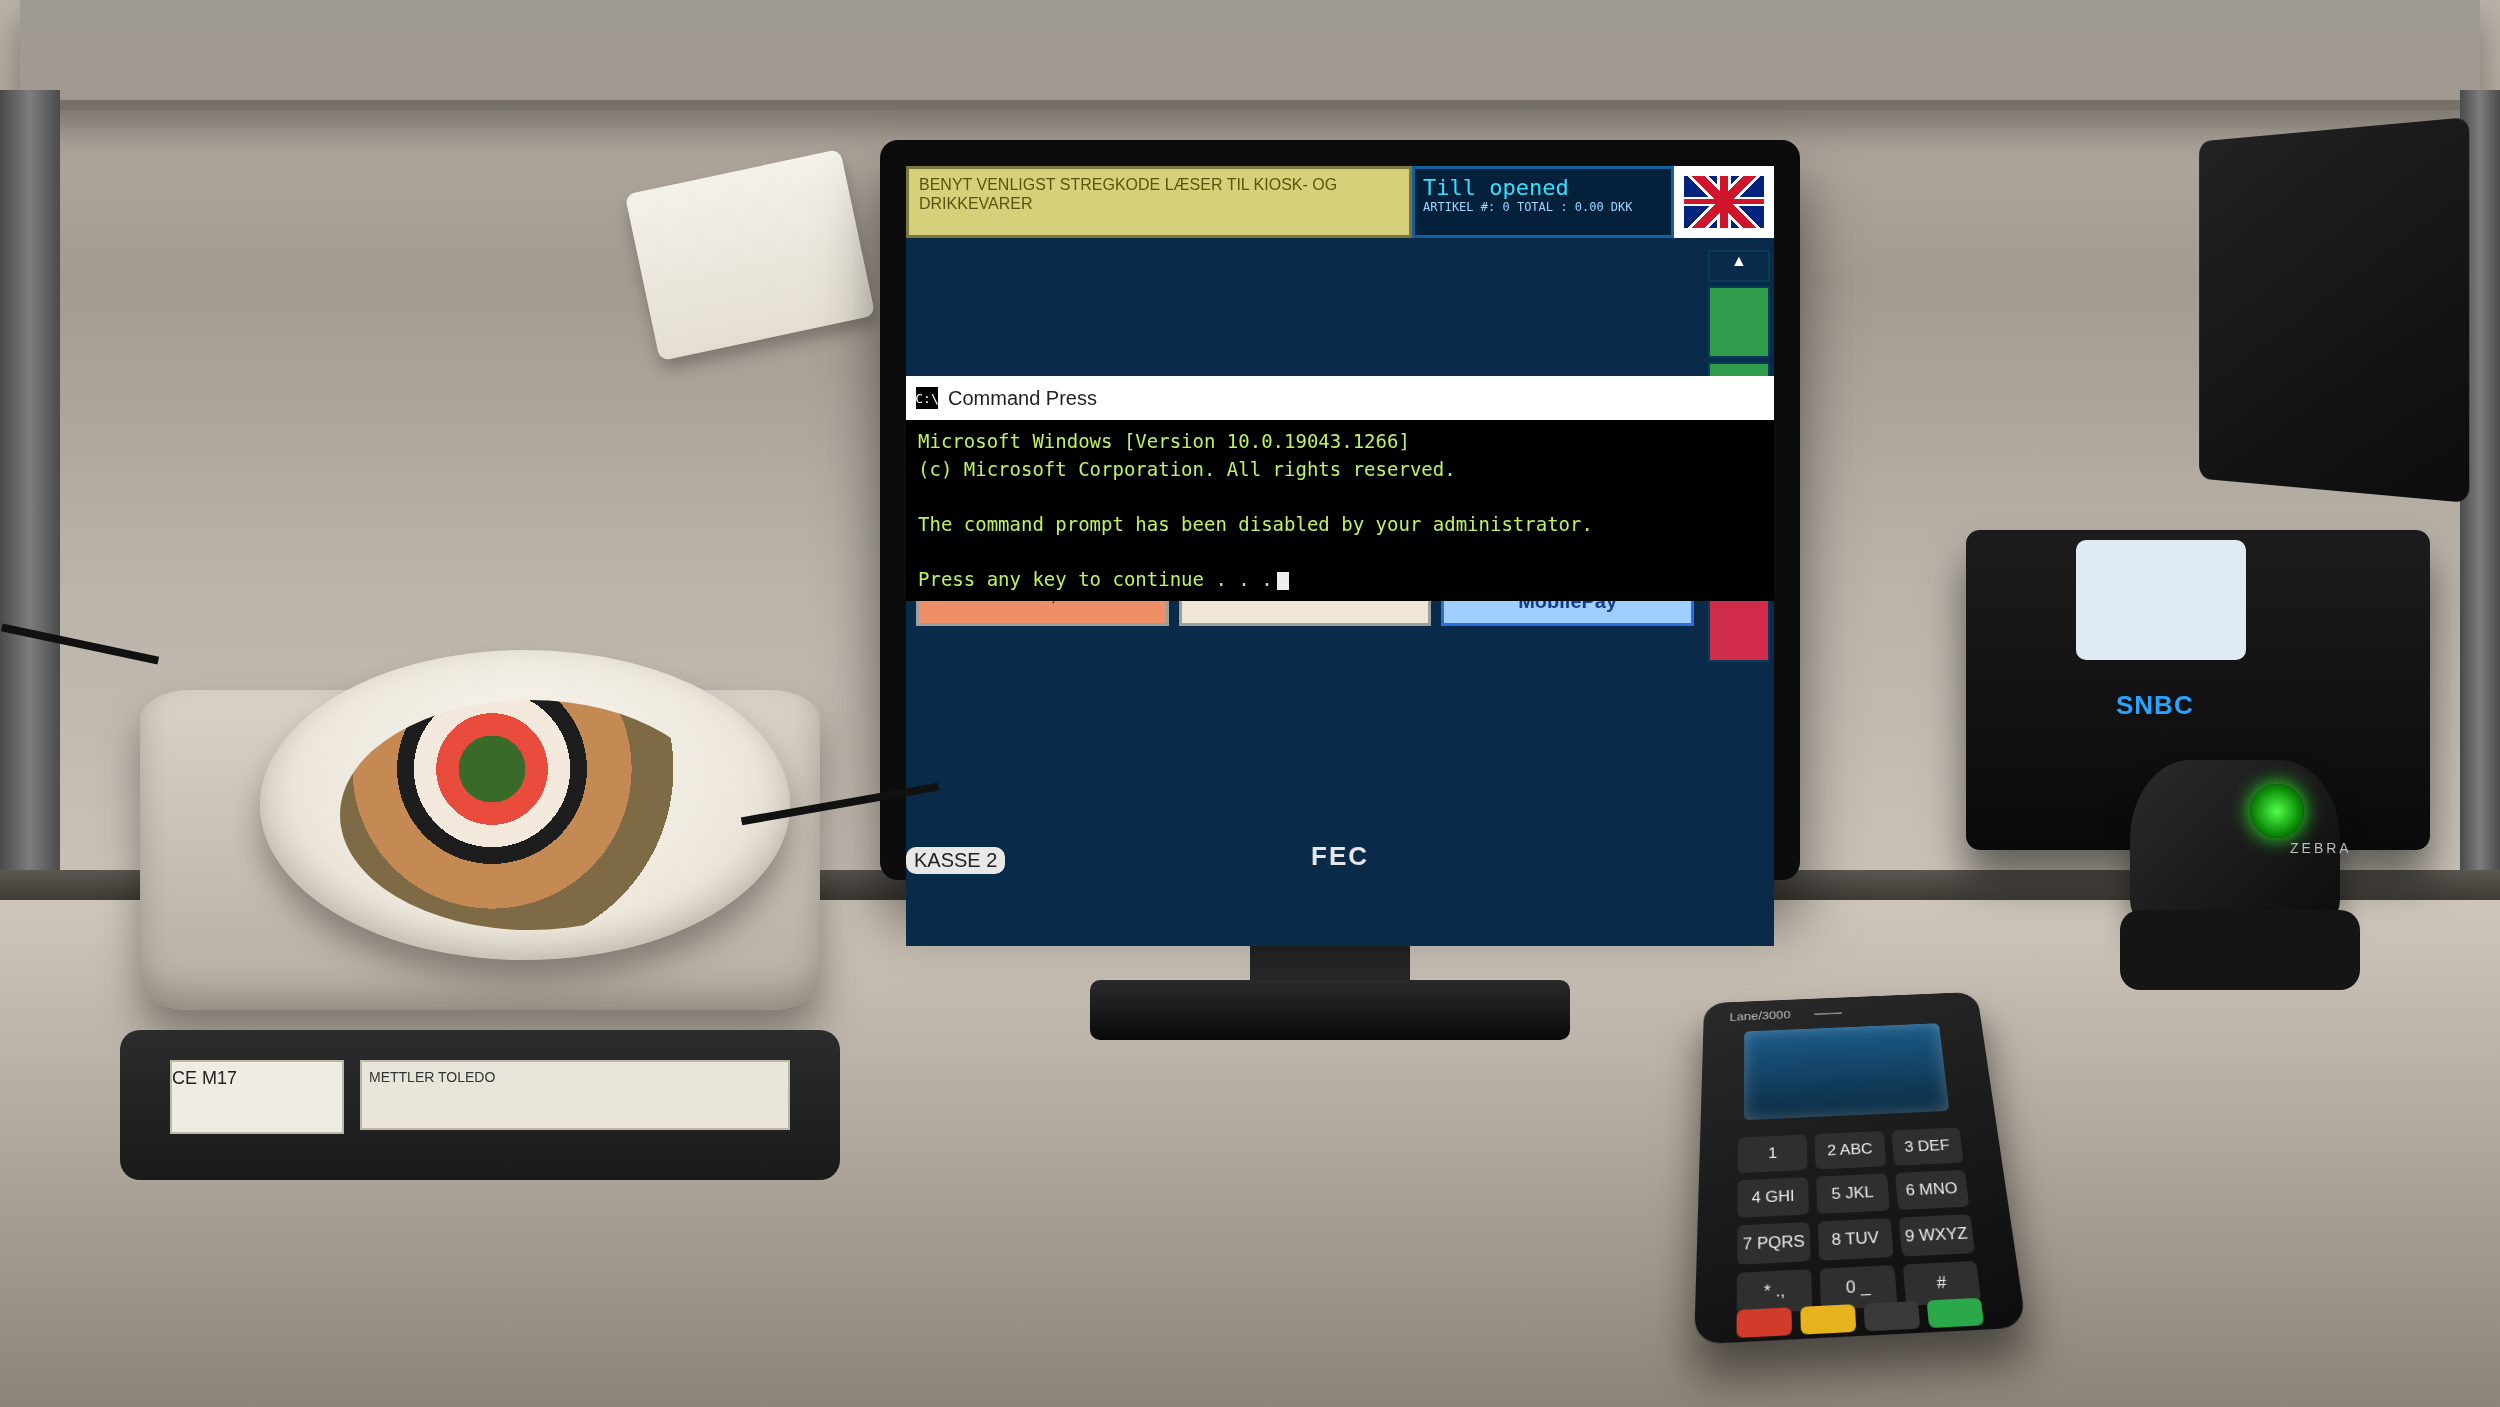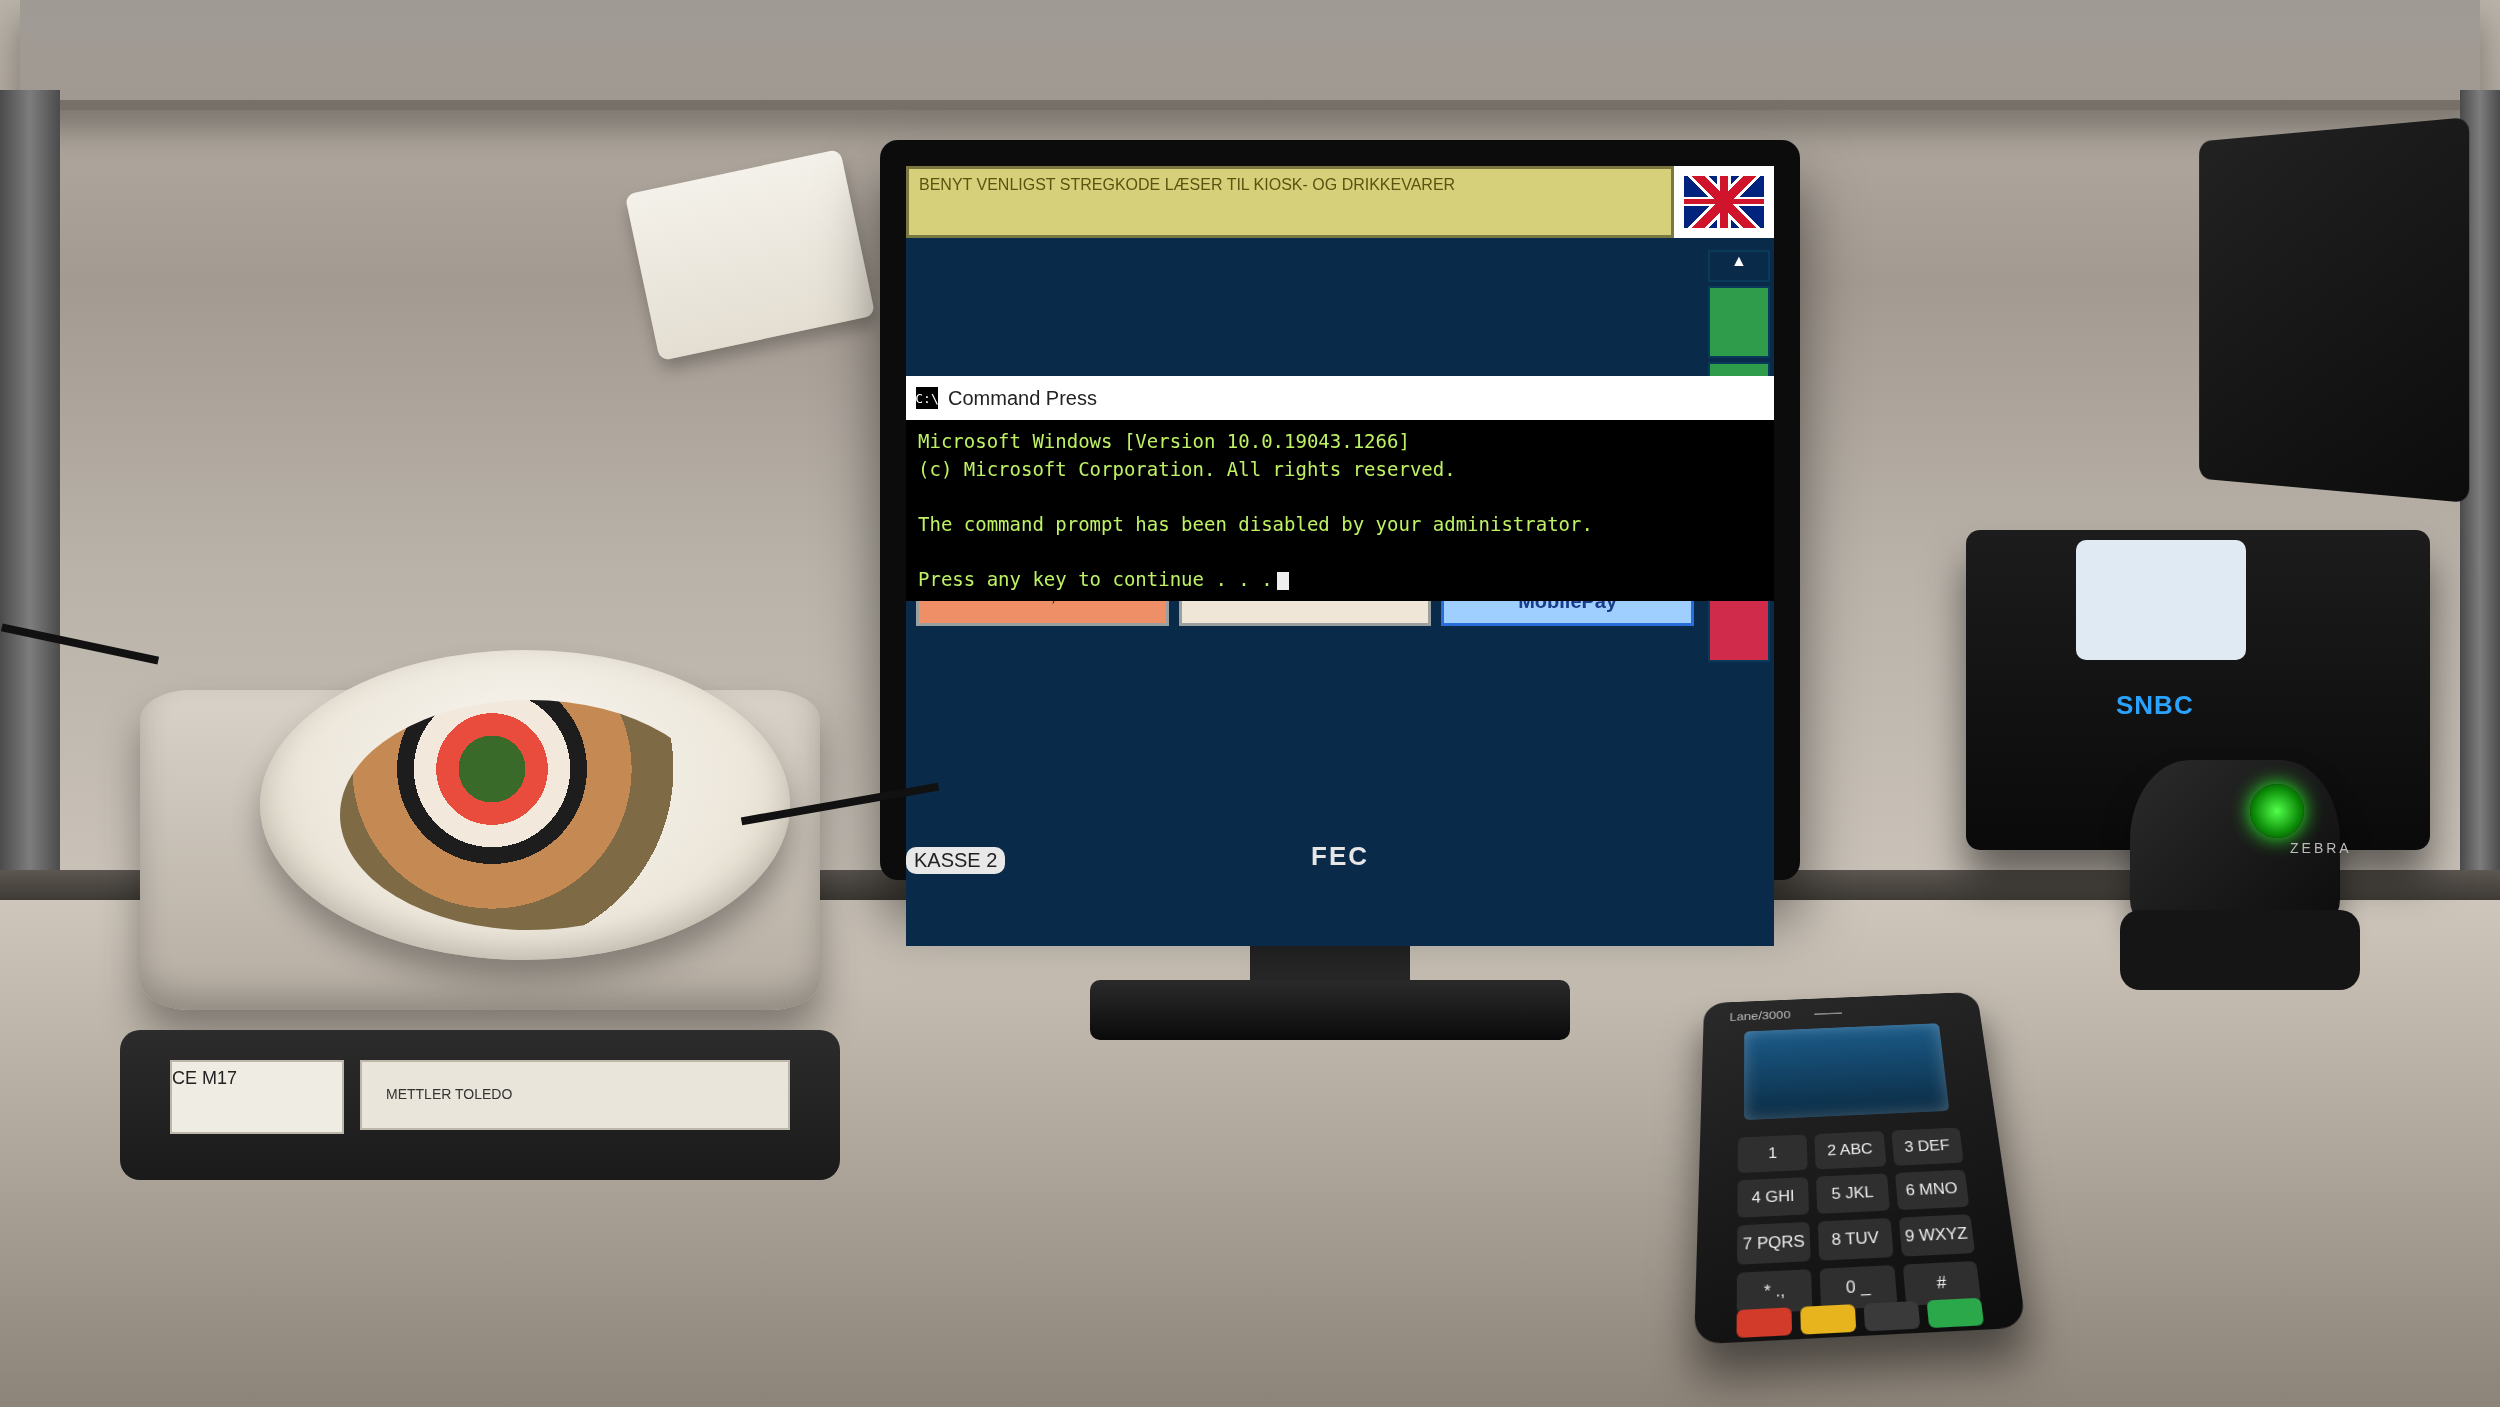--- a/index.html
+++ b/index.html
@@ -10,21 +10,21 @@
   .shelf-post-r{position:absolute;top:90px;right:0;width:40px;height:820px;background:linear-gradient(90deg,#4b4b4b,#7d7d7d,#4b4b4b)}
 
   
   .counter-edge{position:absolute;left:0;right:0;top:870px;height:30px;background:linear-gradient(180deg,#5c5751,#3e3a35)}
   .counter{position:absolute;left:0;right:0;top:900px;height:507px;background:linear-gradient(180deg,#cec6bb,#b5ada2 40%,#8d8479);}
 
   
   .scale{position:absolute;left:110px;top:760px;width:740px;height:430px}
   .scale-plate{position:absolute;top:-70px;left:30px;width:680px;height:320px;background:linear-gradient(180deg,#d9d2c8,#b5ada2);border-radius:50px/30px;box-shadow:0 25px 40px rgba(0,0,0,.35),inset 0 -15px 30px rgba(0,0,0,.2)}
   .scale-base{position:absolute;top:270px;left:10px;width:720px;height:150px;background:linear-gradient(180deg,#2c2c2c,#1a1a1a);border-radius:20px}
-  .scale-label{position:absolute;top:300px;left:250px;width:430px;height:70px;background:#e9e5da;border:2px solid #bdb7aa;font-size:14px;padding:24px;box-sizing:border-box;color:#333}
+  .scale-label{position:absolute;top:300px;left:250px;width:430px;height:70px;background:#e9e5da;border:2px solid #bdb7aa;font-size:14px;padding:7px;box-sizing:border-box;color:#333}
   .scale-ce{position:absolute;top:300px;left:60px;width:170px;height:70px;background:#efece3;border:2px solid #bdb7aa;font-size:18px;text-align:left;line-height:32px;color:#222}
   .plate{position:absolute;top:-110px;left:150px;width:530px;height:310px;background:radial-gradient(ellipse at 50% 40%,#fbf8f3,#ece6da 60%,#d9d1c3 80%);border-radius:50%;box-shadow:0 20px 30px rgba(0,0,0,.3),inset 0 -10px 30px rgba(0,0,0,.15)}
   .food{position:absolute;top:-60px;left:230px;width:380px;height:230px;border-radius:50%;background:radial-gradient(circle at 40% 30%,#3a6a2a 0 12%,#e94b3c 0 20%,#f2e9dc 0 28%,#1d1d1d 0 34%,#c58a54 0 50%,#7e6a45 0 65%,transparent 0),radial-gradient(circle at 70% 70%,#e07a2a 0 6%,transparent 0);filter:blur(.3px)}
 
   
   .monitor{position:absolute;left:880px;top:140px;width:920px;height:740px;background:#0c0c0c;border-radius:18px;padding:26px;box-sizing:border-box;box-shadow:0 40px 60px rgba(0,0,0,.5)}
   .bezel-label{position:absolute;left:26px;bottom:6px;color:#cfcfcf;font-size:20px;background:#e8e8e8;color:#222;padding:2px 8px;border-radius:10px}
   .bezel-brand{position:absolute;left:50%;bottom:8px;transform:translateX(-50%);color:#e6e6e6;font-size:26px;font-weight:bold;letter-spacing:2px}
   .screen{position:relative;width:100%;height:780px;background:#0a2a4a;overflow:hidden}
   .stand-neck{position:absolute;left:1250px;top:880px;width:160px;height:120px;background:linear-gradient(180deg,#151515,#2b2b2b);}
@@ -113,20 +113,24 @@
     <div class="scale-ce">CE M17</div>
     <div class="scale-label">METTLER TOLEDO</div>
   </div>
 
   <div class="stand-neck"></div>
   <div class="stand-base"></div>
   <div class="monitor">
     <div class="screen">
       <div class="hdr">
         <div class="hdr-msg">BENYT VENLIGST STREGKODE LÆSER TIL KIOSK- OG DRIKKEVARER</div>
+        <div class="hdr-status">
+          <span>Till opened</span>
+          <small>ARTIKEL #: 0    TOTAL :    0.00 DKK</small>
+        </div>
         <div class="hdr-flag">
             <div class="flag"></div>
           </div>
       </div>
 
       <div class="palette">
         <div class="sw" style="flex:0 0 28px;background:#0a2a4a;color:#fff;text-align:center">▲</div>
         <div class="sw" style="background:#2e9c4a"></div>
         <div class="sw" style="background:#2e9c4a"></div>
         <div class="sw" style="background:#2eb7c9"></div>

